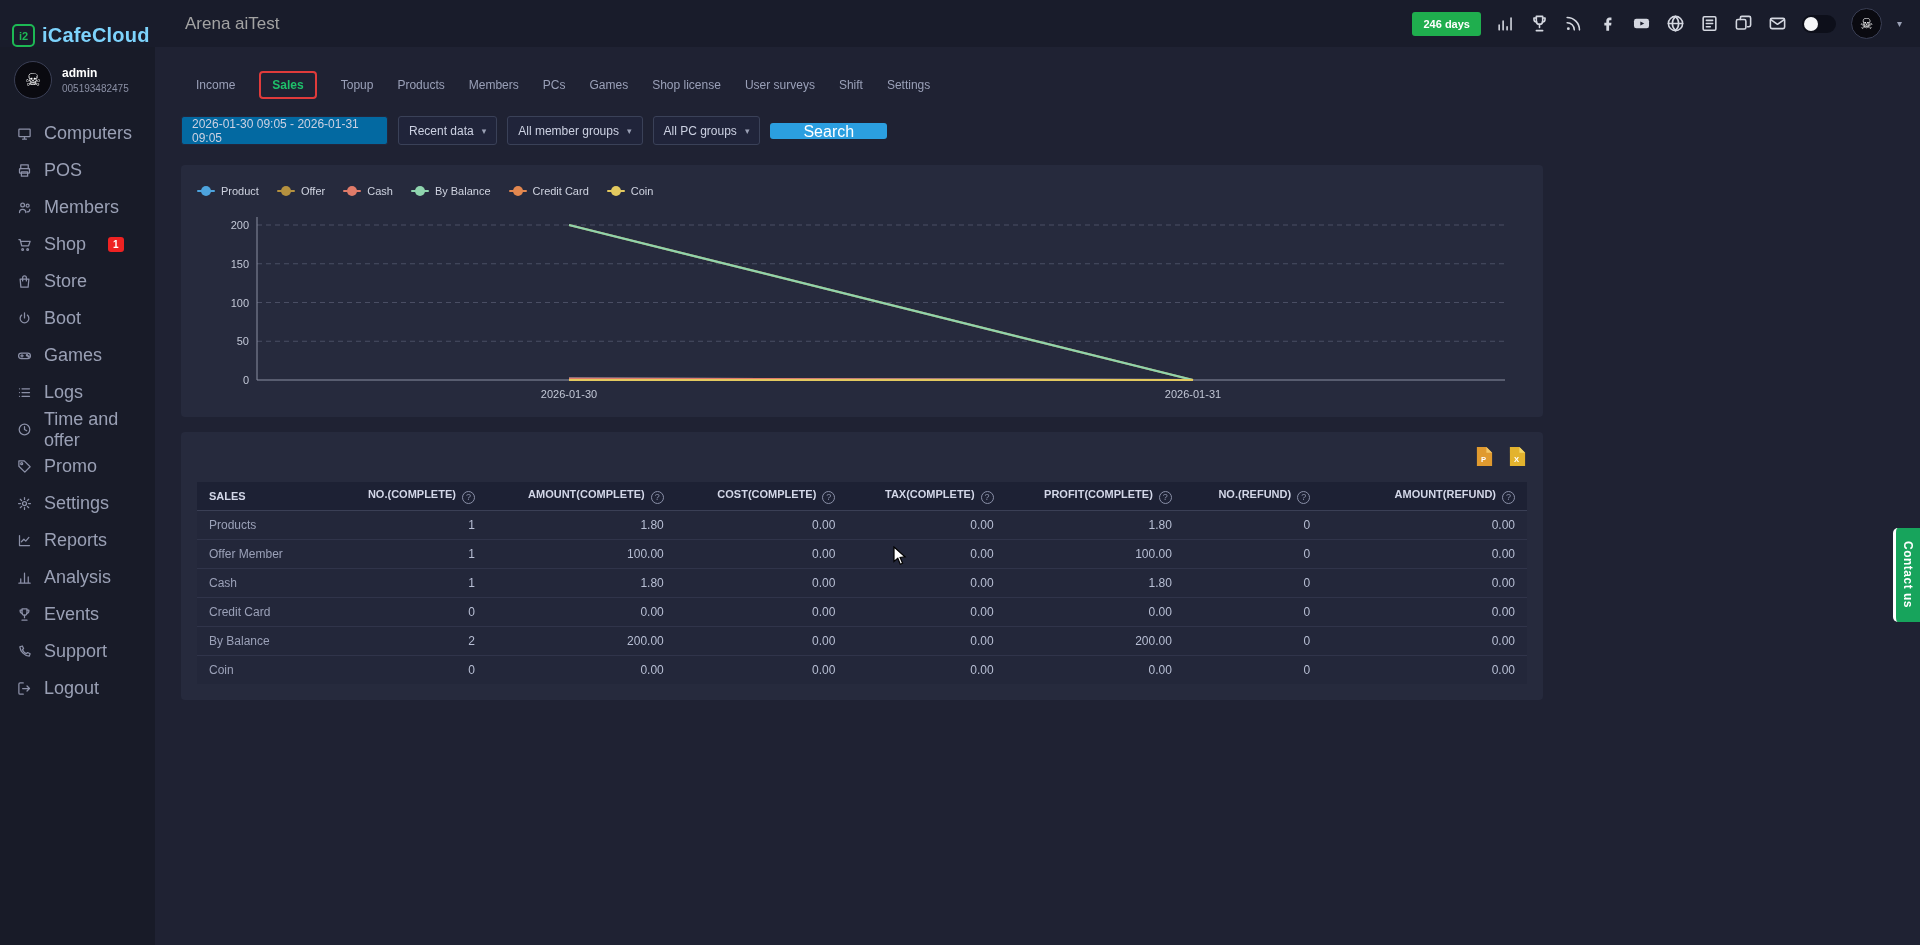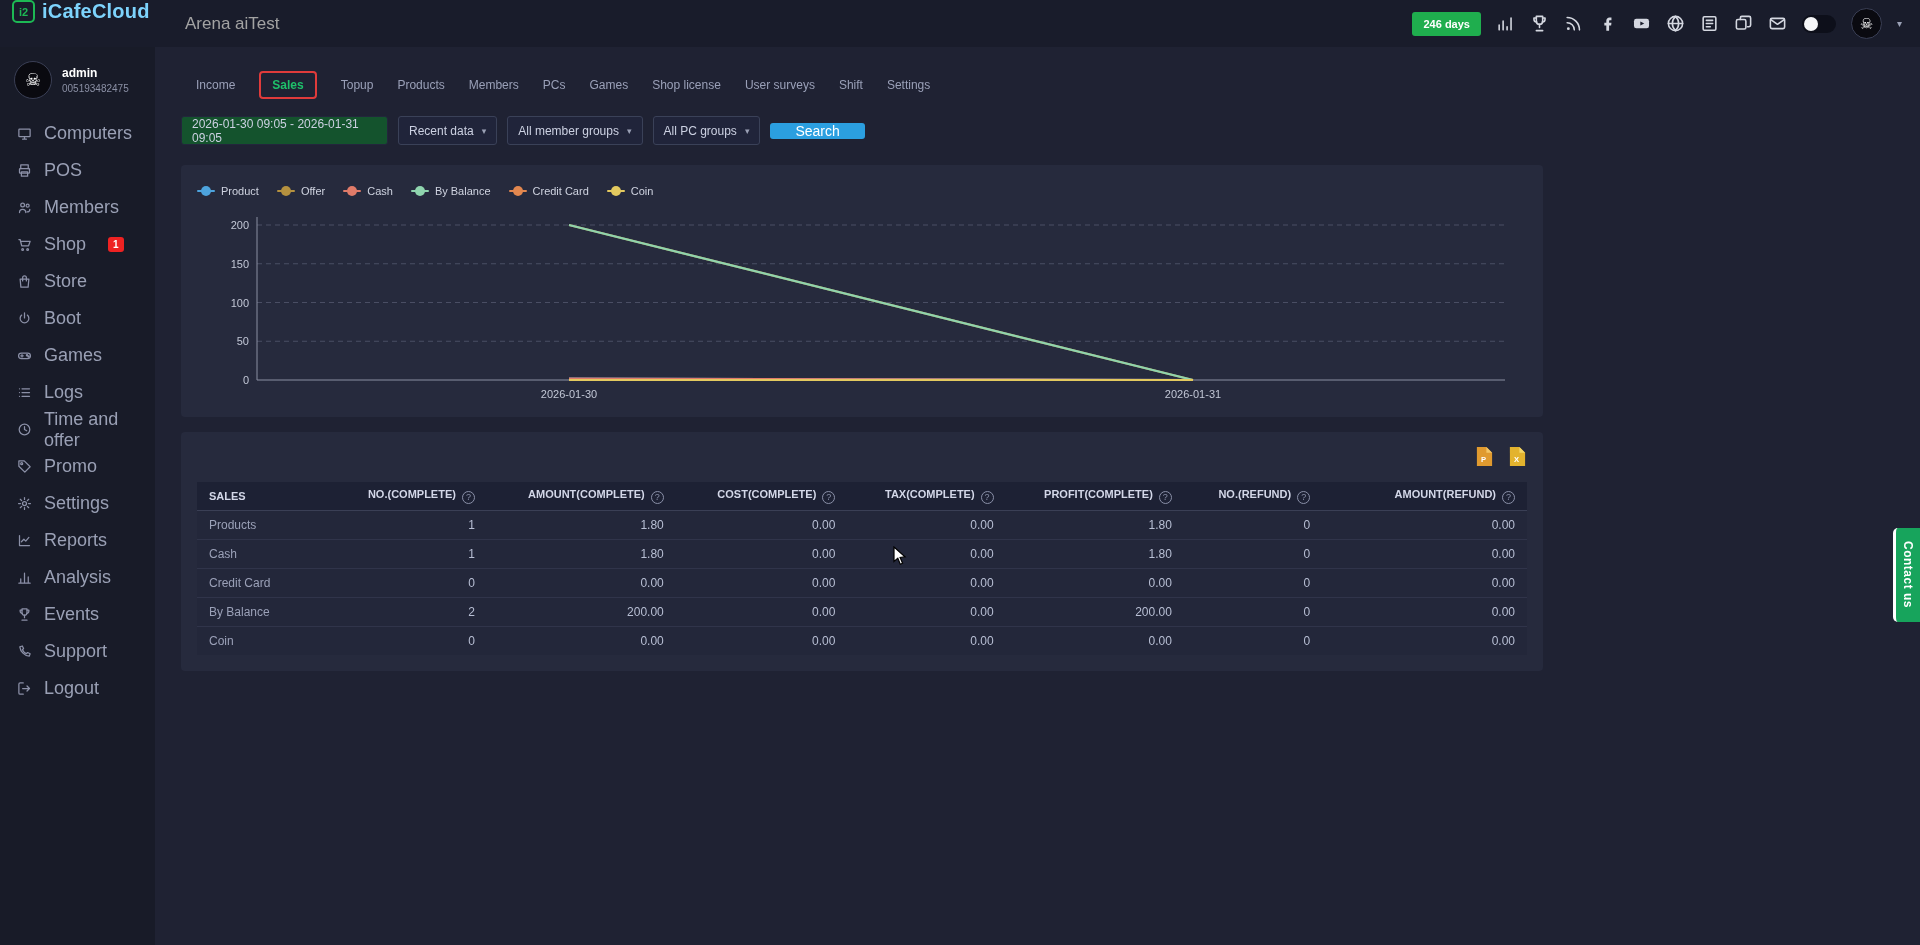--- a/index.html
+++ b/index.html
@@ -5,21 +5,21 @@
   * { margin:0; padding:0; box-sizing:border-box; }
   html,body { width:1920px; height:945px; overflow:hidden; }
   body {
     font-family:"Liberation Sans","DejaVu Sans",sans-serif;
     background:#20233a; color:#c7cbd8; font-size:12px;
   }
   .app { position:relative; width:1920px; height:945px; background:#1f2233; overflow:hidden; }
 
   
   .topbar { position:absolute; top:0; left:0; right:0; height:47px; background:#191c2b; display:flex; align-items:center; z-index:5; }
-  .topbar-left { width:155px; height:47px; display:flex; align-items:flex-start; padding:0 12px; justify-content:space-between; background:#191c2b; }
+  .topbar-left { width:155px; height:47px; display:flex; align-items:flex-end; padding:0 12px; justify-content:space-between; background:#191c2b; }
   .brand { display:flex; align-items:center; gap:7px; }
   .brand-logo { width:23px; height:23px; border:2px solid #1db954; border-radius:5px; color:#1db954; font-weight:bold; font-size:11px; display:flex; align-items:center; justify-content:center; }
   .brand-name { color:#7dd3fc; font-size:20px; font-weight:bold; letter-spacing:.2px; }
   .hamburger { width:18px; cursor:pointer; }
   .hamburger span { display:block; height:2px; background:#aeb3c4; margin:3px 0; border-radius:1px; }
   .page-title { margin-left:30px; font-size:17px; color:#a3a3a3; }
   .topbar-right { margin-left:auto; display:flex; align-items:center; gap:15px; padding-right:18px; }
   .license-badge { background:#1fae4e; color:#fff; font-size:11px; font-weight:bold; padding:6px 11px; border-radius:3px; cursor:pointer; }
   .tb-icon { width:19px; height:19px; color:#d4d7e0; display:inline-flex; cursor:pointer; }
   .tb-icon svg { width:19px; height:19px; }
@@ -40,24 +40,24 @@
   .side-label { font-size:18px; }
   .badge-red { background:#ee2222; color:#fff; font-size:10px; font-weight:bold; border-radius:3px; padding:2px 5px; margin-left:10px; }
 
   
   .main { position:absolute; left:155px; top:47px; right:0; bottom:0; background:#1f2233; overflow:hidden; }
   .tabs { display:flex; align-items:center; gap:24px; margin:24px 0 0 41px; }
   .tab { color:#9aa0b8; font-size:12px; cursor:pointer; padding:7px 0; white-space:nowrap; }
   .tab.active { color:#1ec06a; font-weight:bold; border:2px solid #e03b3b; border-radius:4px; padding:5px 11px; }
 
   .filters { display:flex; align-items:center; gap:10px; margin:17px 0 0 26px; }
-  .date-input { width:207px; height:29px; background:#14532d; border:1px solid #23263c; border-radius:3px; color:#ccd1e2; font-size:12px; display:flex; align-items:center; padding:0 10px; cursor:text; }
+  .date-input { width:207px; height:29px; background:#0369a1; border:1px solid #23263c; border-radius:3px; color:#ccd1e2; font-size:12px; display:flex; align-items:center; padding:0 10px; cursor:text; }
   .select { height:29px; background:#20243a; border:1px solid #3a4158; border-radius:3px; color:#ccd1e2; font-size:12px; display:flex; align-items:center; gap:8px; padding:0 10px; cursor:pointer; }
   .select .chev { font-size:9px; }
-  .btn-search { height:16px; background:#2b9fe0; border:none; border-radius:3px; color:#fff; font-size:14px; padding:0 25px; cursor:pointer; font-family:inherit; }
+  .btn-search { height:16px; background:#2b9fe0; border:none; border-radius:3px; color:#fff; font-size:16px; padding:0 33px; cursor:pointer; font-family:inherit; }
 
   .card { background:#262a3d; border-radius:4px; margin-left:26px; width:1362px; }
   .chart-card { margin-top:20px; padding:16px; height:252px; }
   .legend { display:flex; align-items:center; gap:18px; height:20px; }
   .legend-item { display:flex; align-items:center; gap:6px; cursor:pointer; }
   .lg-line { position:relative; width:18px; height:2px; border-radius:1px; display:inline-block; }
   .lg-dot { position:absolute; left:4px; top:-4px; width:10px; height:10px; border-radius:50%; display:inline-block; }
   .legend-label { color:#cfd3e0; font-size:11px; }
   .chart-wrap { margin-top:4px; }
   .grid-line { stroke:#565b72; stroke-width:1; stroke-dasharray:5 4; opacity:.75; }
@@ -468,20 +468,30 @@
               <td>Products</td>
               <td>1</td>
               <td>1.80</td>
               <td>0.00</td>
               <td>0.00</td>
               <td>1.80</td>
               <td>0</td>
               <td>0.00</td>
             </tr>
             <tr>
+              <td>Offer Member</td>
+              <td>1</td>
+              <td>100.00</td>
+              <td>0.00</td>
+              <td>0.00</td>
+              <td>100.00</td>
+              <td>0</td>
+              <td>0.00</td>
+            </tr>
+            <tr>
               <td>Cash</td>
               <td>1</td>
               <td>1.80</td>
               <td>0.00</td>
               <td>0.00</td>
               <td>1.80</td>
               <td>0</td>
               <td>0.00</td>
             </tr>
             <tr>

